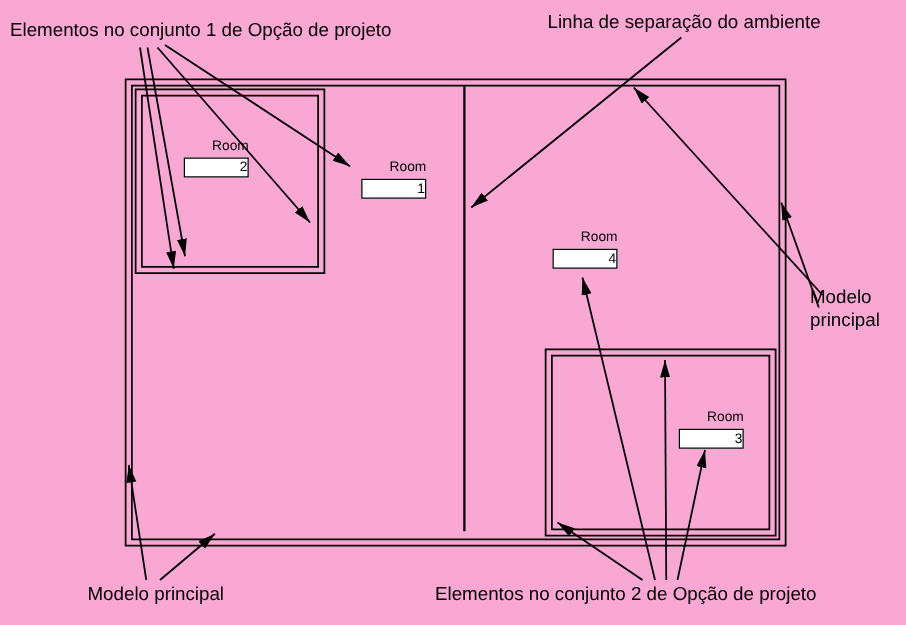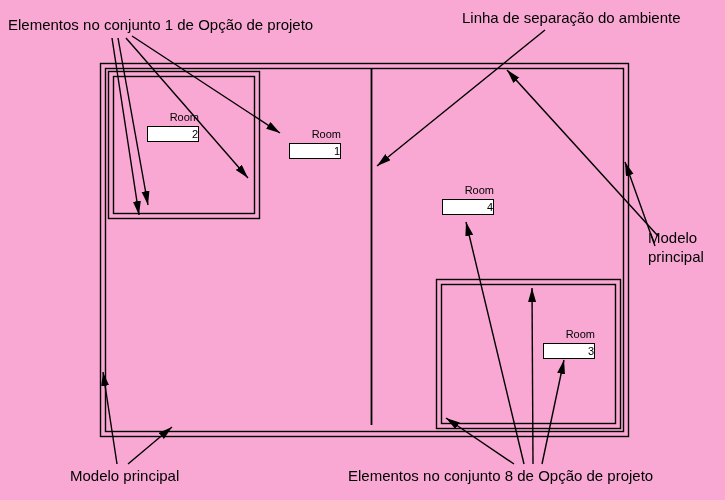--- a/index.html
+++ b/index.html
@@ -101,27 +101,27 @@
     <g stroke="#000" stroke-width="1.4" marker-end="url(#ah)">
       <line x1="514" y1="464" x2="446" y2="418"></line>
       <line x1="524" y1="464" x2="466" y2="222"></line>
       <line x1="533" y1="464" x2="532" y2="288"></line>
       <line x1="542" y1="464" x2="564" y2="360"></line>
     </g>
   </svg>
 
   <div class="ann" style="left:8px; top:15px;">Elementos no conjunto 1 de Opção de projeto</div>
 
-  <div class="ann" style="left:462px; top:8px;text-align:right;">Linha de separação do ambiente</div>
+  <div class="ann" style="left:438px; top:8px;text-align:right;">Linha de separação do ambiente</div>
 
   <div class="ann wrap" style="left:648px; top:228px; width:70px;">Modelo principal</div>
 
   <div class="ann" style="left:70px; top:466px;">Modelo principal</div>
 
-  <div class="ann" style="left:348px; top:466px;">Elementos no conjunto 8 de Opção de projeto</div>
+  <div class="ann" style="left:348px; top:466px;">Elementos no conjunto 2 de Opção de projeto</div>
 
   <div class="room-tag" style="left:147px; top:111px;">
     <div class="room-label">Room</div>
     <div class="room-number">2</div>
   </div>
 
   <div class="room-tag" style="left:289px; top:128px;">
     <div class="room-label">Room</div>
     <div class="room-number">1</div>
   </div>

